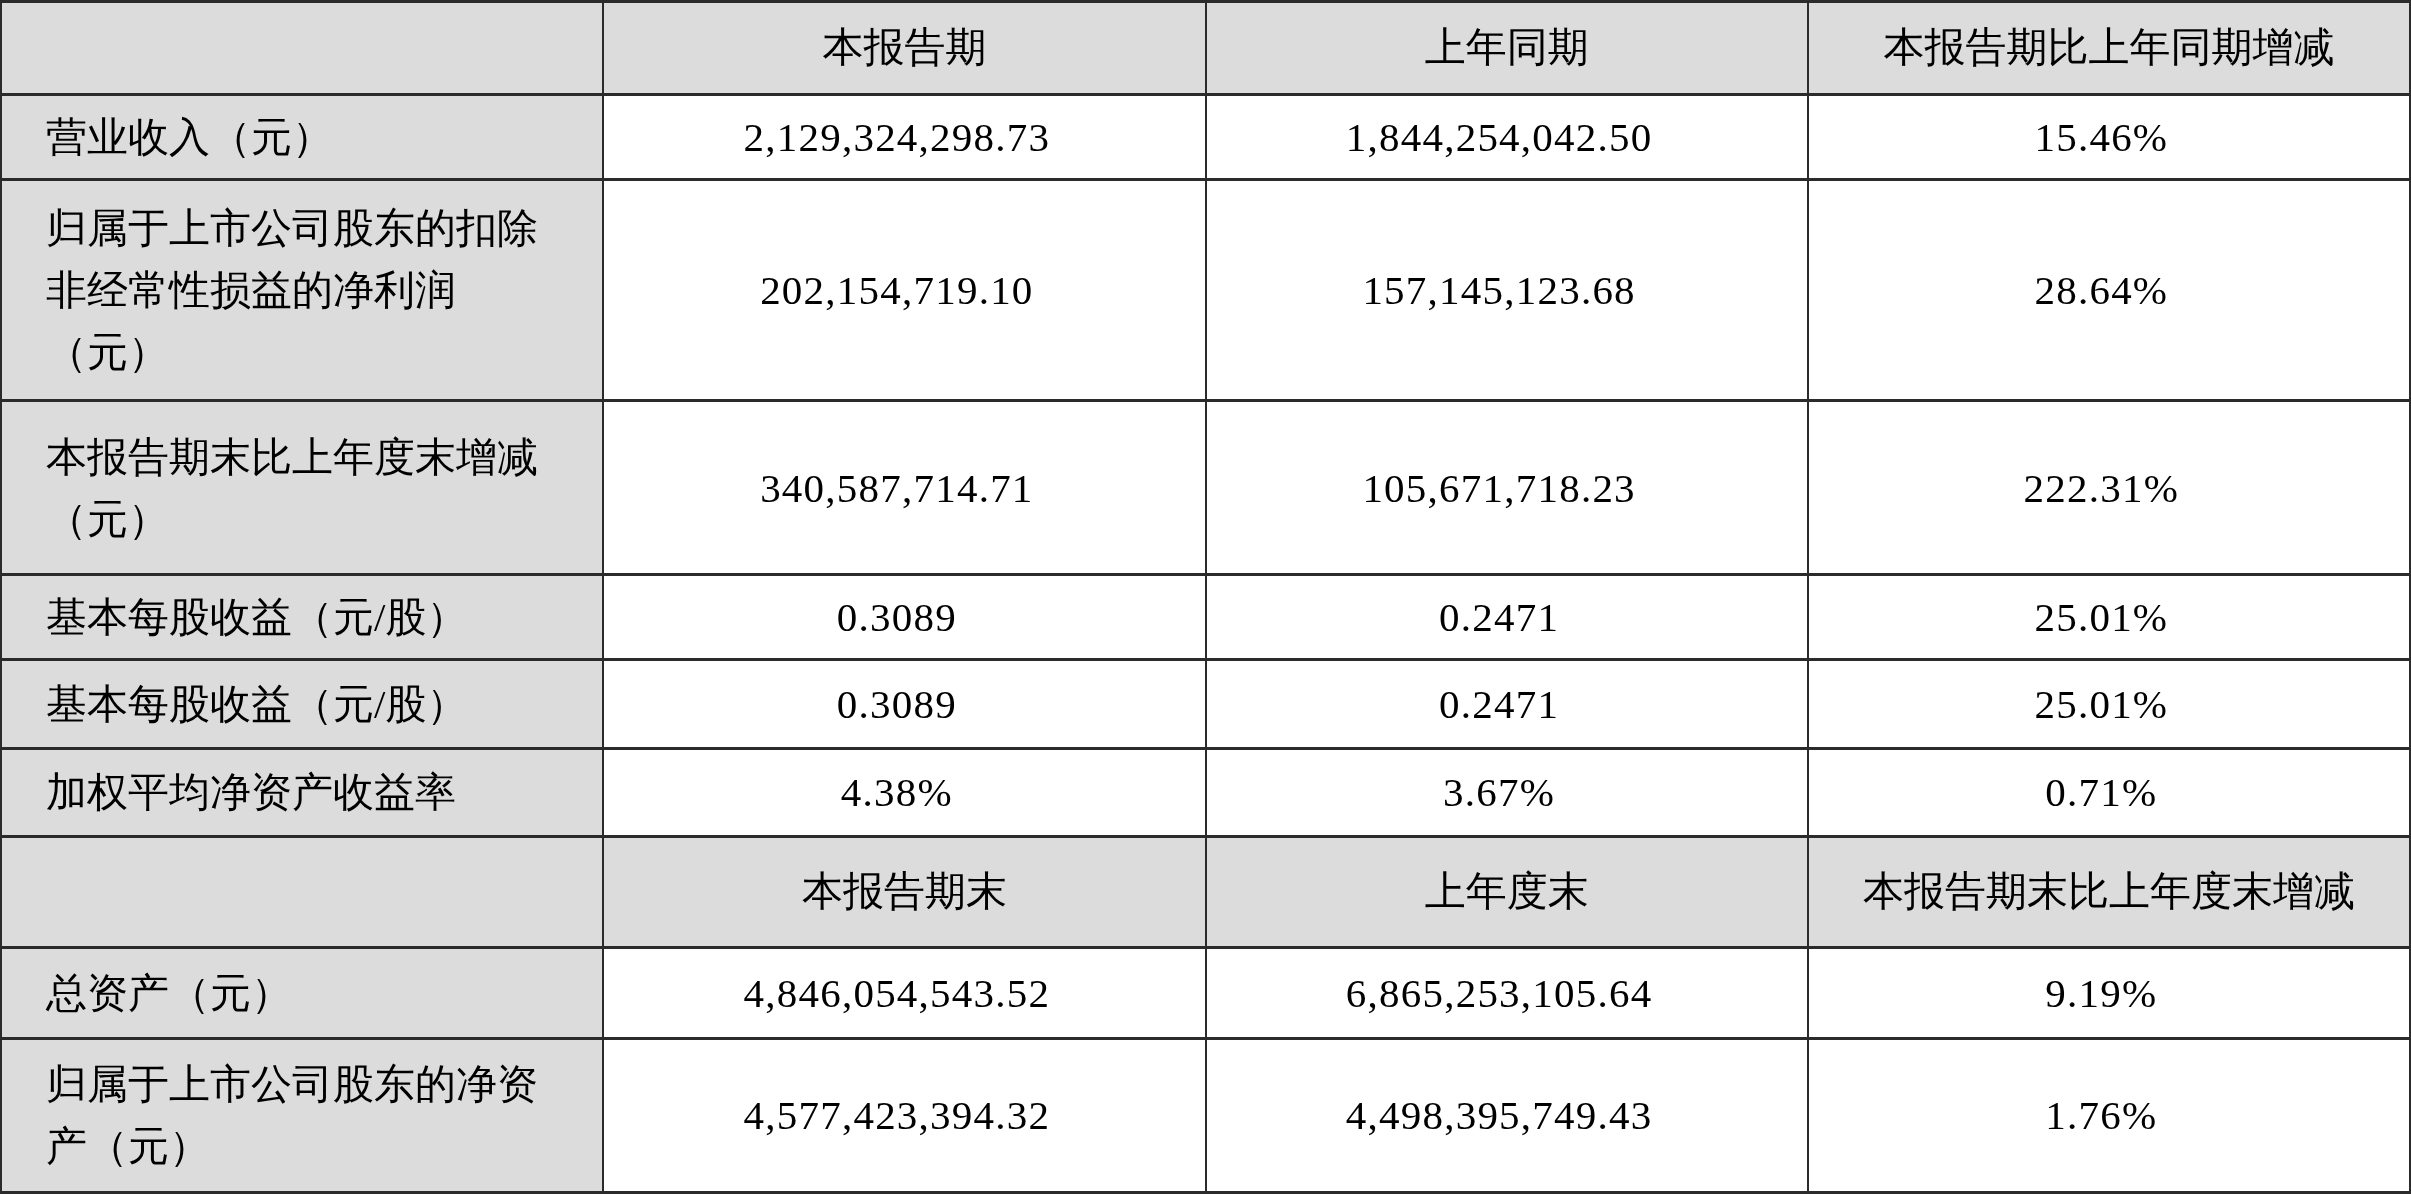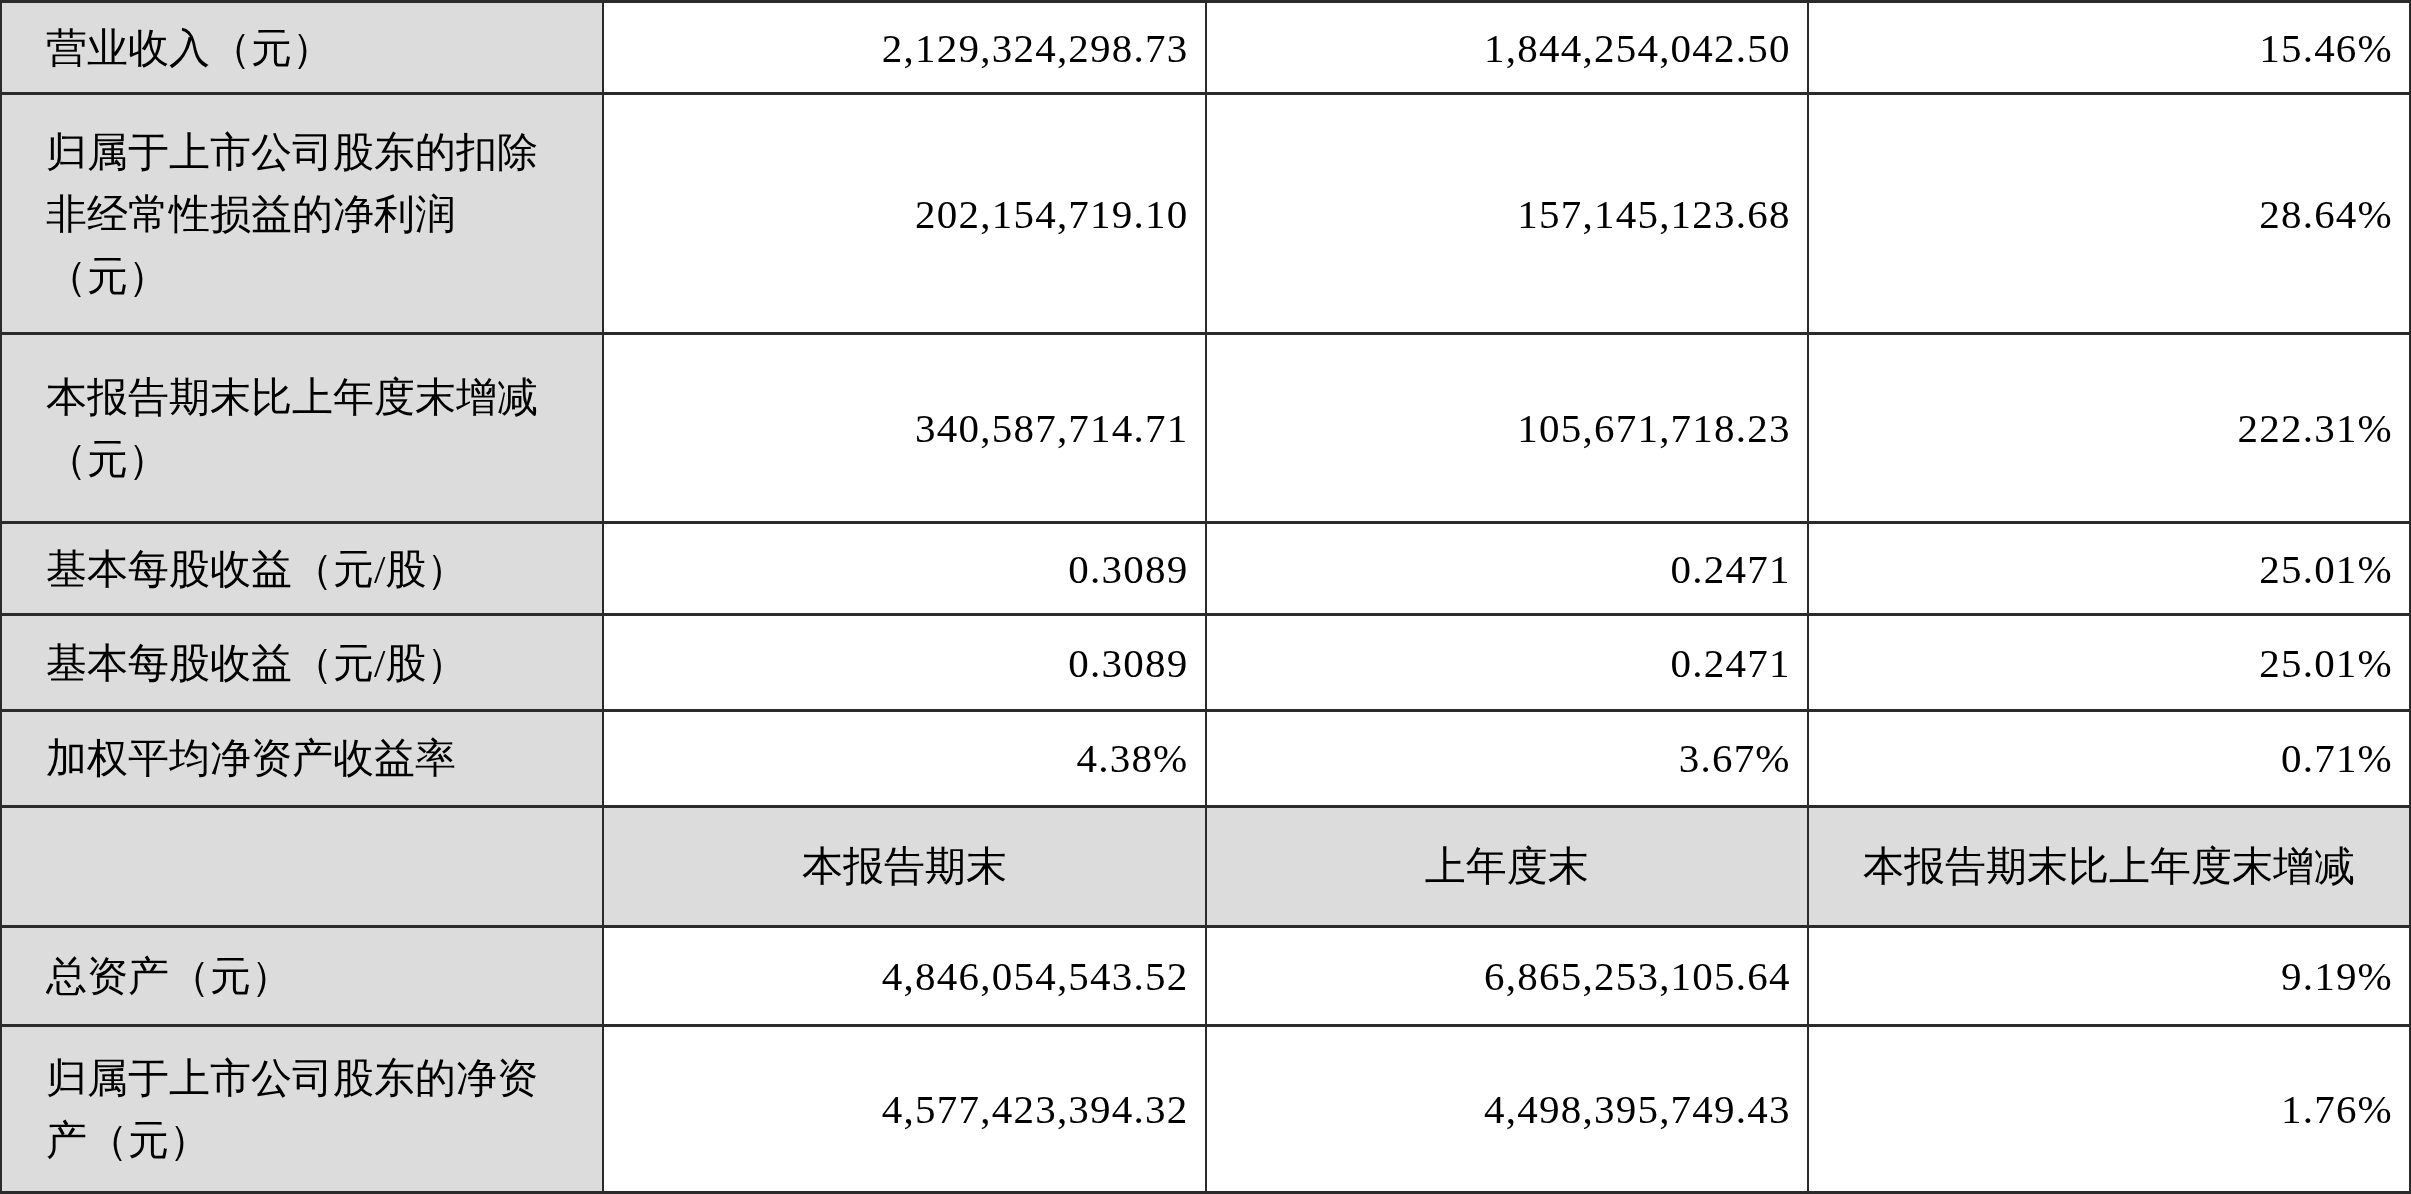--- a/index.html
+++ b/index.html
@@ -29,38 +29,44 @@
     padding: 0 6px;
   }
   td.lbl {
     background: #dcdcdc;
     text-align: left;
     padding: 6px 47px 6px 44px;
     line-height: 62px;
   }
   td.num {
     background: #ffffff;
-    text-align: right;
+    text-align: center;
     padding-right: 16px;
     letter-spacing: 0.03em;
     margin-left: 48px;
   }
 </style>
 </head>
 <body>
 
 <table class="fin-table">
   <colgroup>
       <col>
       <col>
       <col>
       <col>
     </colgroup>
   <tbody>
 
+    <tr class="hdr" style="height:84px">
+      <td class="lbl"></td>
+      <td>本报告期</td>
+      <td>上年同期</td>
+      <td>本报告期比上年同期增减</td>
+    </tr>
 
     <tr style="height:74px">
       <td class="lbl">营业收入（元）</td>
       <td class="num">2,129,324,298.73</td>
       <td class="num">1,844,254,042.50</td>
       <td class="num">15.46%</td>
     </tr>
 
 
     <tr style="height:188px">

